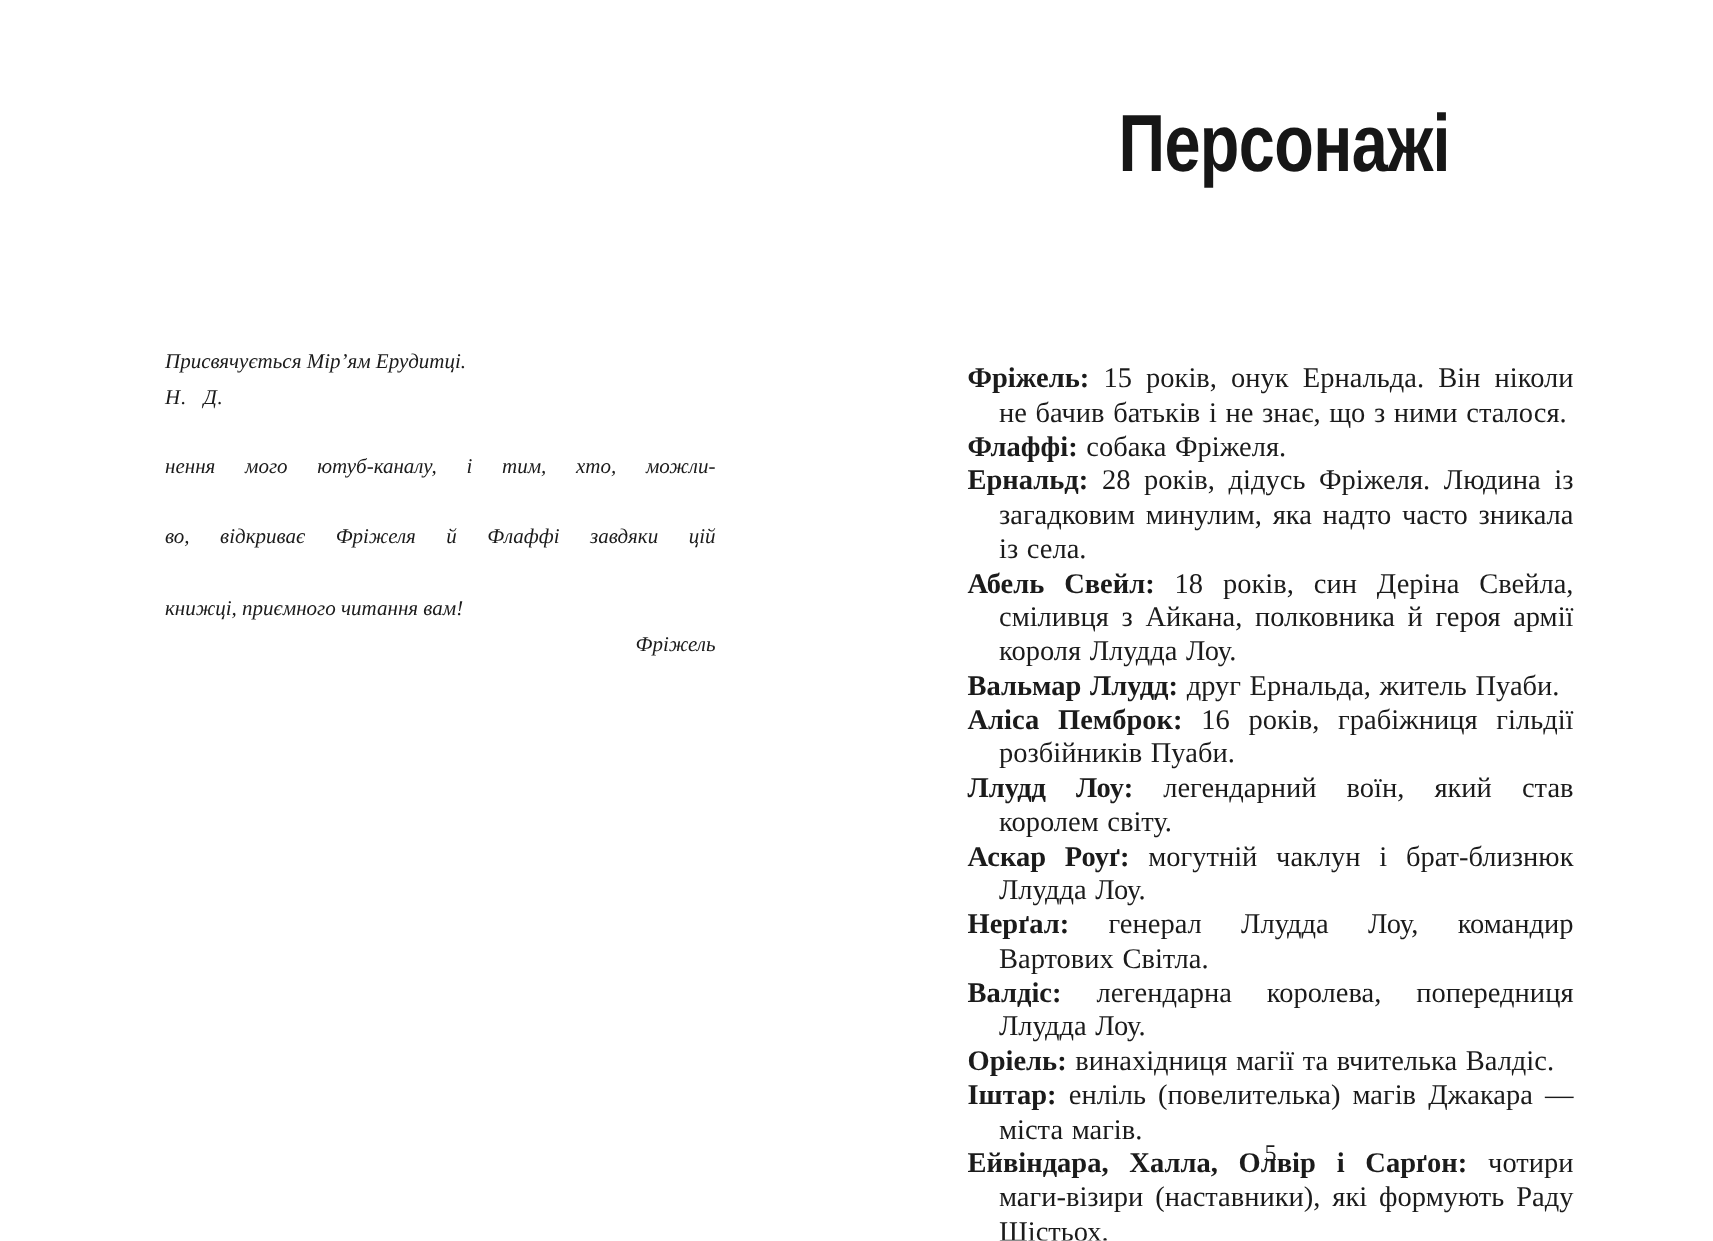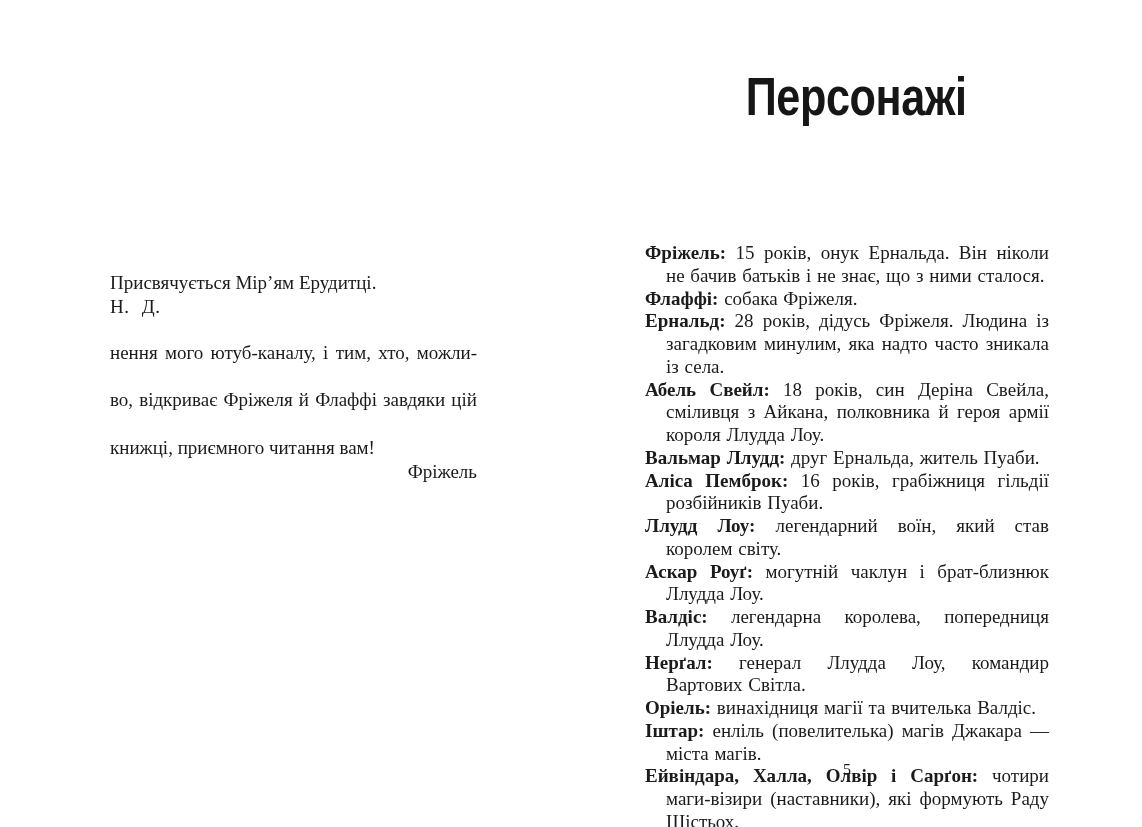--- a/index.html
+++ b/index.html
@@ -16,23 +16,23 @@
     color: #1b1b1b;
     -webkit-font-smoothing: antialiased;
   }
 
   
   .left-page {
     position: absolute;
     left: 110px;
     top: 230px;
     width: 367px;
-    font-size: 19px;
+    font-style: italic;
+    font-size: 14px;
     line-height: 24px;
-    margin-top: 41px;
   }
   .dedication-text {
     text-align: left;
   }
   .dedication-author {
     text-align: left;
     word-spacing: 7px;
     letter-spacing: 0.5px;
   }
   .author-note {
@@ -145,23 +145,23 @@
     <p class="character-entry"><span class="character-name">Абель Свейл:</span> <span>18 років, син Деріна Свейла, сміливця з Айкана, полковника й героя армії короля Ллудда Лоу.</span></p>
 
     <p class="character-entry"><span class="character-name">Вальмар Ллудд:</span> <span>друг Ернальда, житель Пуаби.</span></p>
 
     <p class="character-entry"><span class="character-name">Аліса Пемброк:</span> <span>16 років, грабіжниця гільдії розбійників Пуаби.</span></p>
 
     <p class="character-entry"><span class="character-name">Ллудд Лоу:</span> <span>легендарний воїн, який став королем світу.</span></p>
 
     <p class="character-entry"><span class="character-name">Аскар Роуґ:</span> <span>могутній чаклун і брат-близнюк Ллудда Лоу.</span></p>
 
+    <p class="character-entry"><span class="character-name">Нерґал:</span> <span>генерал Ллудда Лоу, командир Вартових Світла.</span></p>
+
     <p class="character-entry"><span class="character-name">Валдіс:</span> <span>легендарна королева, попередниця Ллудда Лоу.</span></p>
-
-    <p class="character-entry"><span class="character-name">Нерґал:</span> <span>генерал Ллудда Лоу, командир Вартових Світла.</span></p>
 
     <p class="character-entry"><span class="character-name">Оріель:</span> <span>винахідниця магії та вчителька Валдіс.</span></p>
 
     <p class="character-entry"><span class="character-name">Іштар:</span> <span>енліль (повелителька) магів Джакара — міста магів.</span></p>
 
     <p class="character-entry"><span class="character-name">Ейвіндара, Халла, Олвір і Сарґон:</span> <span>чотири маги-візири (наставники), які формують Раду Шістьох.</span></p>
 
   </div>
 
 <div class="page-number">5</div>

